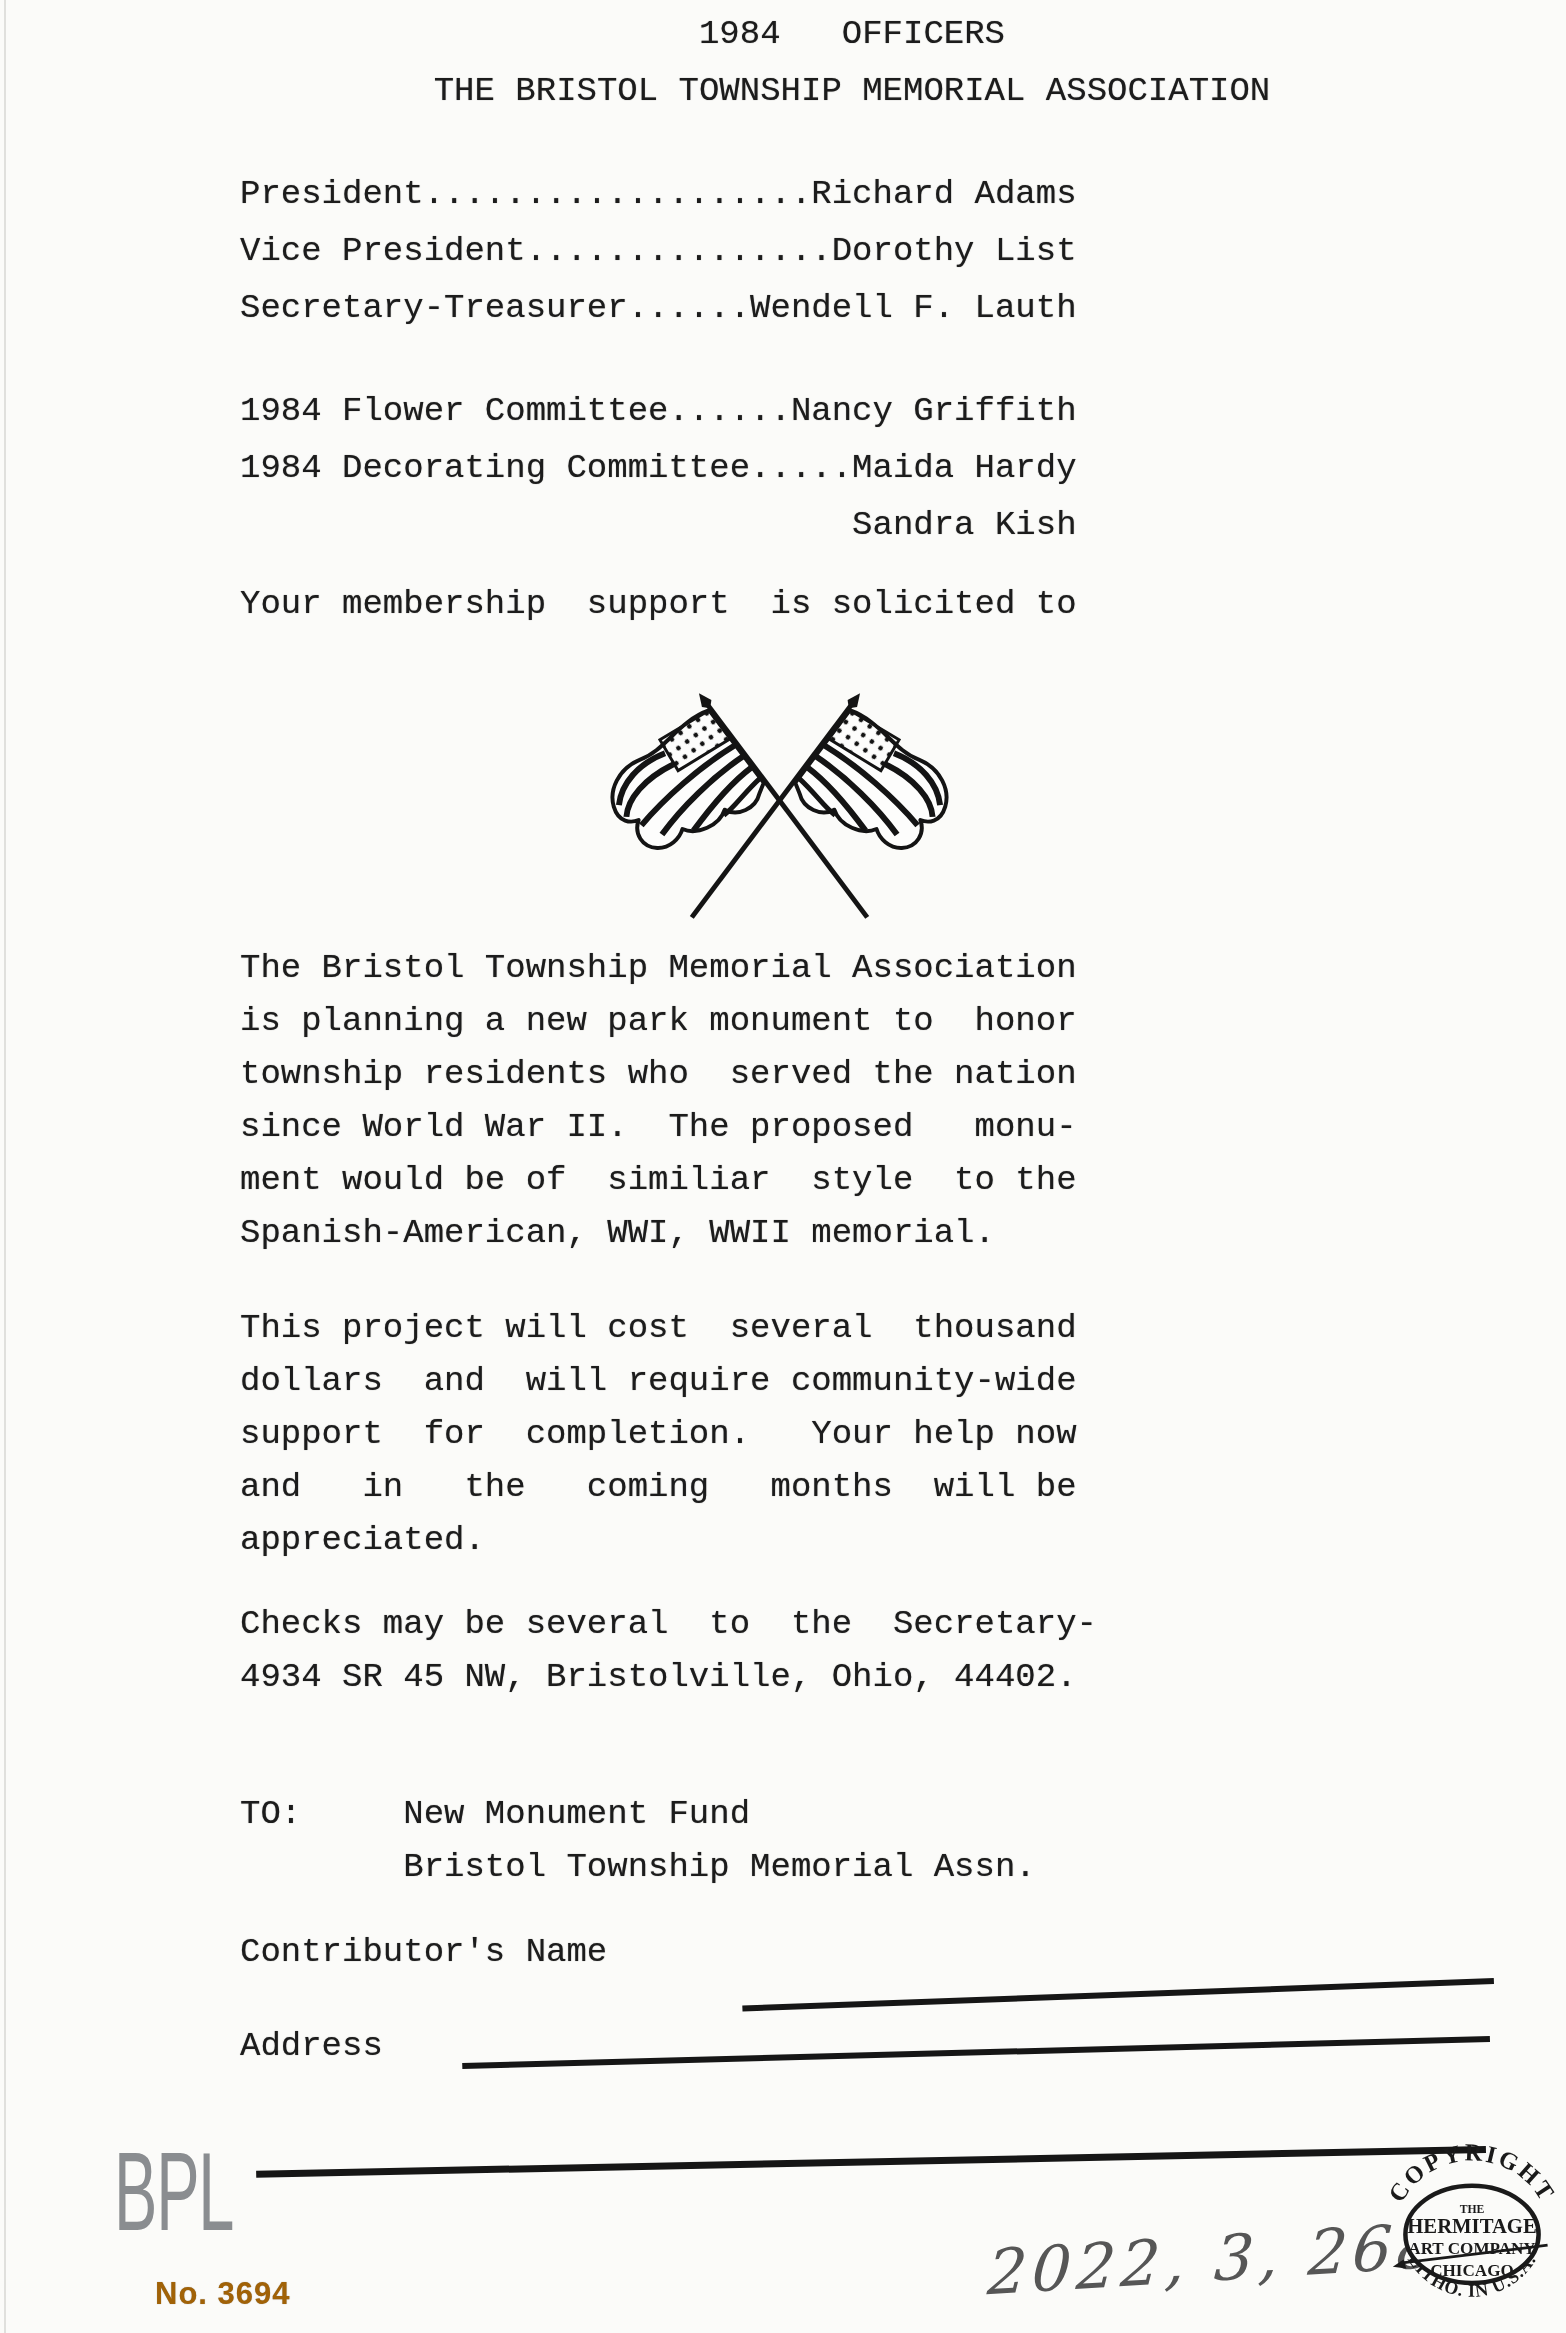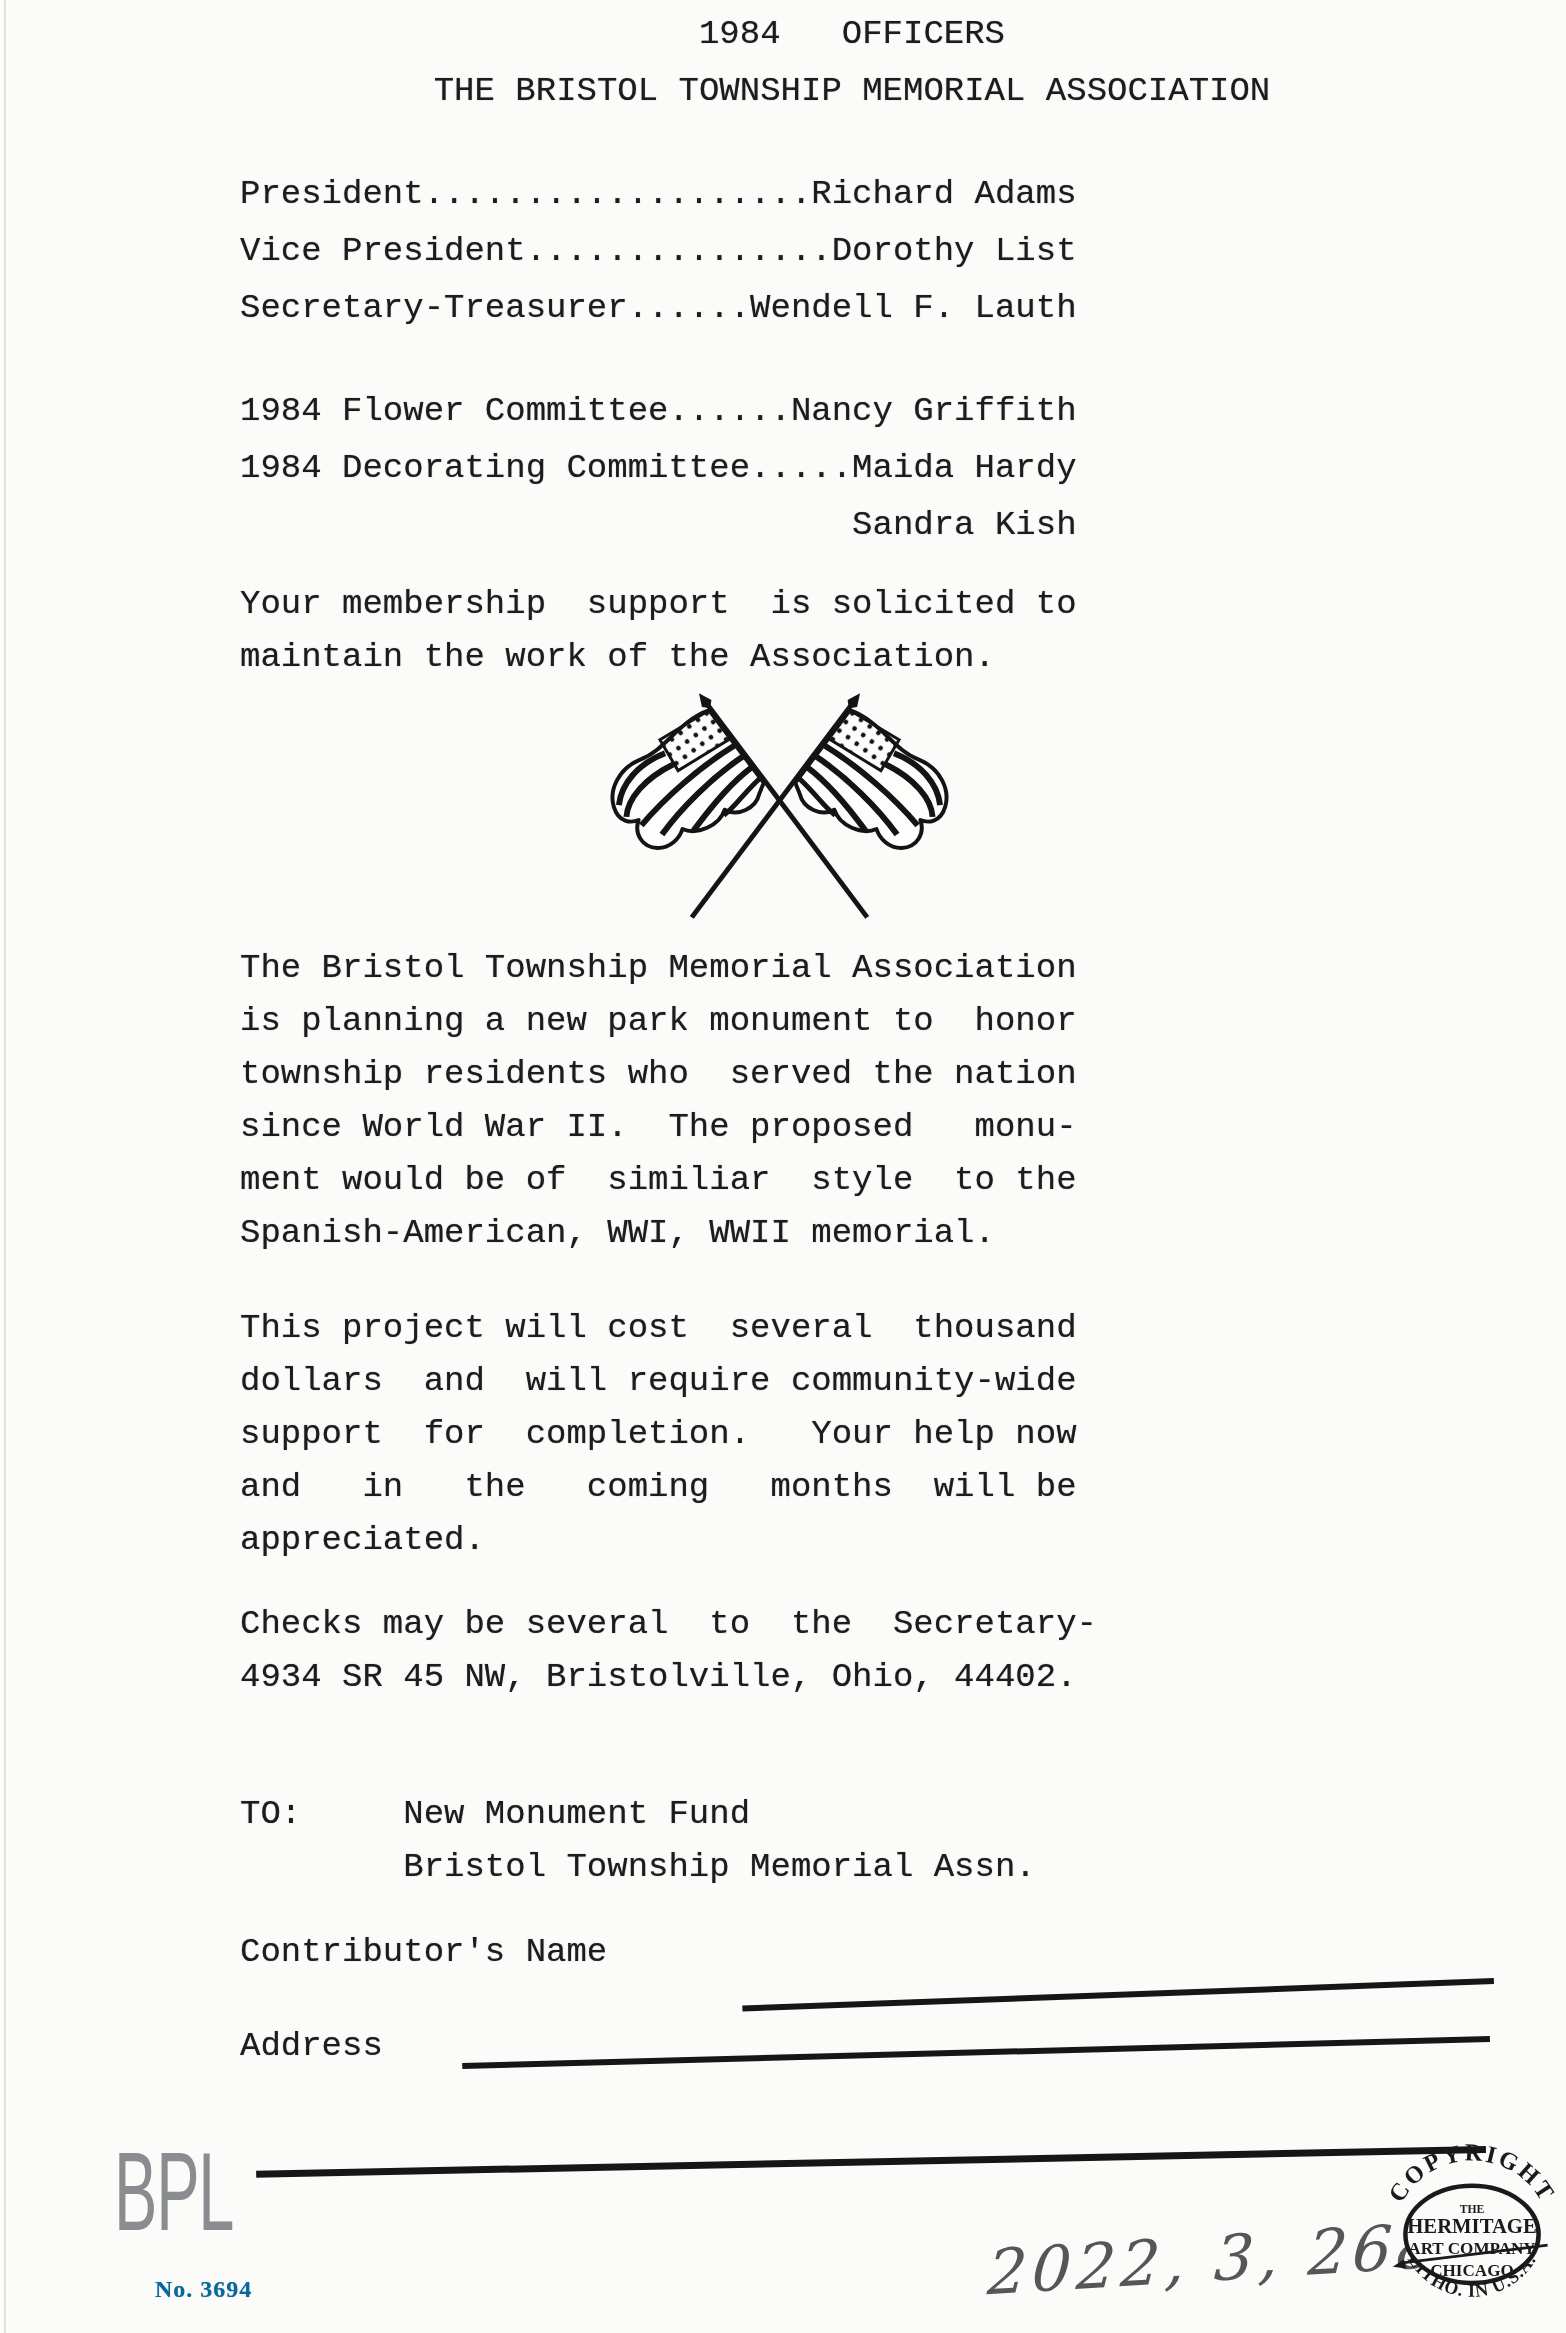--- a/index.html
+++ b/index.html
@@ -32,22 +32,22 @@
   .rule-bottom{left:256px;top:2146px;width:1230px;border-bottom-width:7px;transform:rotate(-1.15deg);}
   .bpl{
     position:absolute;left:114px;top:2136px;
     font-family:"Liberation Sans",sans-serif;
     font-size:112px;line-height:1;font-weight:400;
     color:#8a8d90;letter-spacing:-2px;
     transform:scaleX(0.58);transform-origin:left top;
   }
   .litho-no{
     position:absolute;left:155px;top:2276px;
-    font-family:Liberation Serif, serif;font-weight:700;
-    font-size:24px;color:#0369a1;letter-spacing:1px;
+    font-family:Liberation Sans, sans-serif;font-weight:700;
+    font-size:31px;color:#a16207;letter-spacing:1px;
     text-shadow:0 0 1px rgba(25,25,25,.4);
   }
   .handwriting{
     position:absolute;left:990px;top:2236px;
     font-family:"DejaVu Serif",serif;font-style:italic;
     font-size:62px;color:#565656;letter-spacing:5px;
     transform:rotate(-3.5deg) skewX(-7deg);transform-origin:left top;
     white-space:pre;
   }
   .flags{position:absolute;left:592px;top:690px;}
@@ -72,21 +72,20 @@
   </div>
 
   <div class="tw lh57 committees-block">
     <div class="line">1984 Flower Committee......Nancy Griffith</div>
     <div class="line">1984 Decorating Committee.....Maida Hardy</div>
     <div class="line">                              Sandra Kish</div>
   </div>
 
   <div class="tw lh53 membership-block">
     <div class="line">Your membership  support  is solicited to</div>
-    <div class="line">maintain the work of the Association.</div>
   </div>
 
   <svg class="flags" width="375" height="237" viewBox="0 0 380 240" aria-hidden="true">
     <defs>
       <pattern id="starDots" width="11" height="11" patternUnits="userSpaceOnUse">
         <circle cx="5" cy="5" r="2.4" fill="#141414"></circle>
       </pattern>
       <g id="flagUnit">
         <polygon points="0,-16 6,-3 0,3 -6,-3" fill="#141414"></polygon>
         <line x1="0" y1="0" x2="0" y2="268" stroke="#141414" stroke-width="5"></line>

